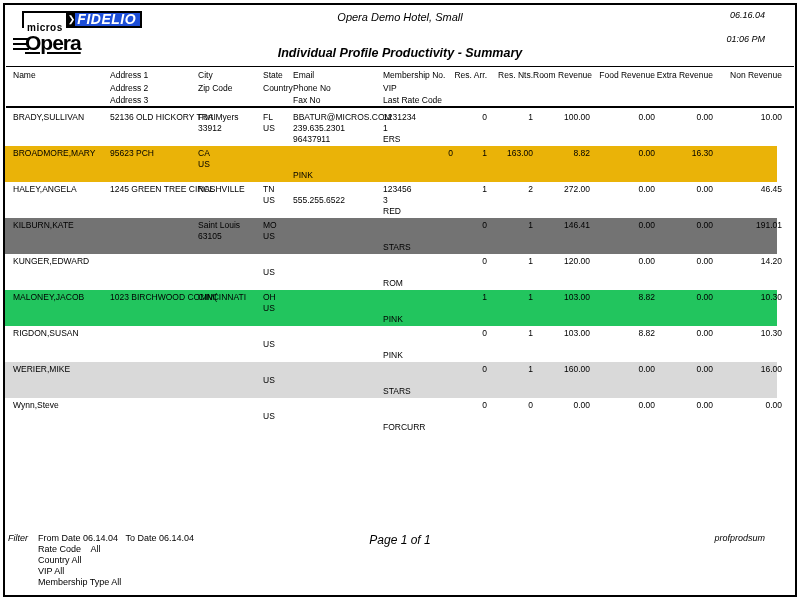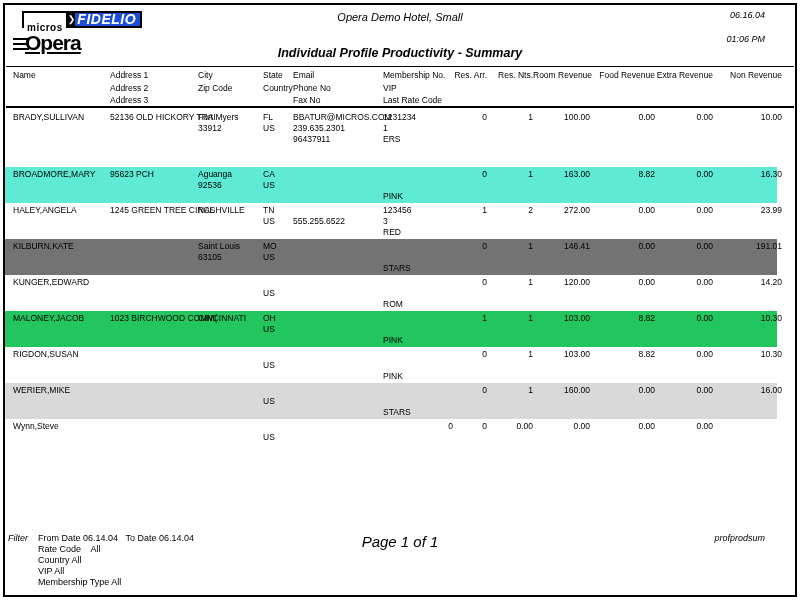--- a/index.html
+++ b/index.html
@@ -41,21 +41,21 @@
   .trow { font-size:8.5px; height:36px; padding-top:2px; }
   .trow .ln { line-height:11px; min-height:11px; display:block; white-space:pre; }
   .cell { overflow:visible; }
   .num { text-align:right; }
   .shaded { background:#d9d9d9; }
 
   
   .filter-label { left:3px; top:528px; font-style:italic; font-size:9px; }
   .filter-lines { left:33px; top:528px; font-size:9px; }
   .filter-lines .ln { display:block; line-height:11px; min-height:11px; white-space:pre; }
-  .page-info { top:528px; left:0; width:100%; text-align:center; font-style:italic; font-size:15px; }
+  .page-info { top:528px; left:0; width:100%; text-align:center; font-style:italic; font-size:12px; }
   .report-id { top:528px; right:30px; font-style:italic; font-size:9px; }
 </style>
 </head>
 <body>
 
 <div class="page">
 
   <div class="abs logo-mf">
     <span class="micros">micros</span>
     <span class="arrow">❯</span>
@@ -159,32 +159,28 @@
       <div class="cell num">
           <span class="ln">0.00</span>
         </div>
       <div class="cell num">
           <span class="ln">0.00</span>
         </div>
       <div class="cell num">
           <span class="ln">10.00</span>
         </div>
     </div>
-      <div class="trow grid shaded" style="background: #5eead4; margin-top: 21px;">
+      <div class="trow grid shaded" style="background: #eab308;">
       <div class="cell">
           <span class="ln">BROADMORE,MARY</span>
         </div>
       <div class="cell">
         <span class="ln">95623 PCH</span>
         <span class="ln"></span>
         <span class="ln"></span>
-      </div>
-      <div class="cell">
-        <span class="ln">Aguanga</span>
-        <span class="ln">92536</span>
       </div>
       <div class="cell">
         <span class="ln">CA</span>
         <span class="ln">US</span>
       </div>
       <div class="cell">
         <span class="ln"></span>
         <span class="ln"></span>
         <span class="ln"></span>
       </div>
@@ -248,21 +244,21 @@
       <div class="cell num">
           <span class="ln">272.00</span>
         </div>
       <div class="cell num">
           <span class="ln">0.00</span>
         </div>
       <div class="cell num">
           <span class="ln">0.00</span>
         </div>
       <div class="cell num">
-          <span class="ln">23.99</span>
+          <span class="ln">46.45</span>
         </div>
     </div>
       <div class="trow grid shaded" style="background: #737373;">
       <div class="cell">
           <span class="ln">KILBURN,KATE</span>
         </div>
       <div class="cell">
         <span class="ln"></span>
         <span class="ln"></span>
         <span class="ln"></span>
@@ -502,20 +498,25 @@
         <span class="ln"></span>
       </div>
       <div class="cell">
         <span class="ln"></span>
         <span class="ln">US</span>
       </div>
       <div class="cell">
         <span class="ln"></span>
         <span class="ln"></span>
         <span class="ln"></span>
+      </div>
+      <div class="cell">
+        <span class="ln"></span>
+        <span class="ln"></span>
+        <span class="ln">FORCURR</span>
       </div>
       <div class="cell num">
           <span class="ln">0</span>
         </div>
       <div class="cell num">
           <span class="ln">0</span>
         </div>
       <div class="cell num">
           <span class="ln">0.00</span>
         </div>

